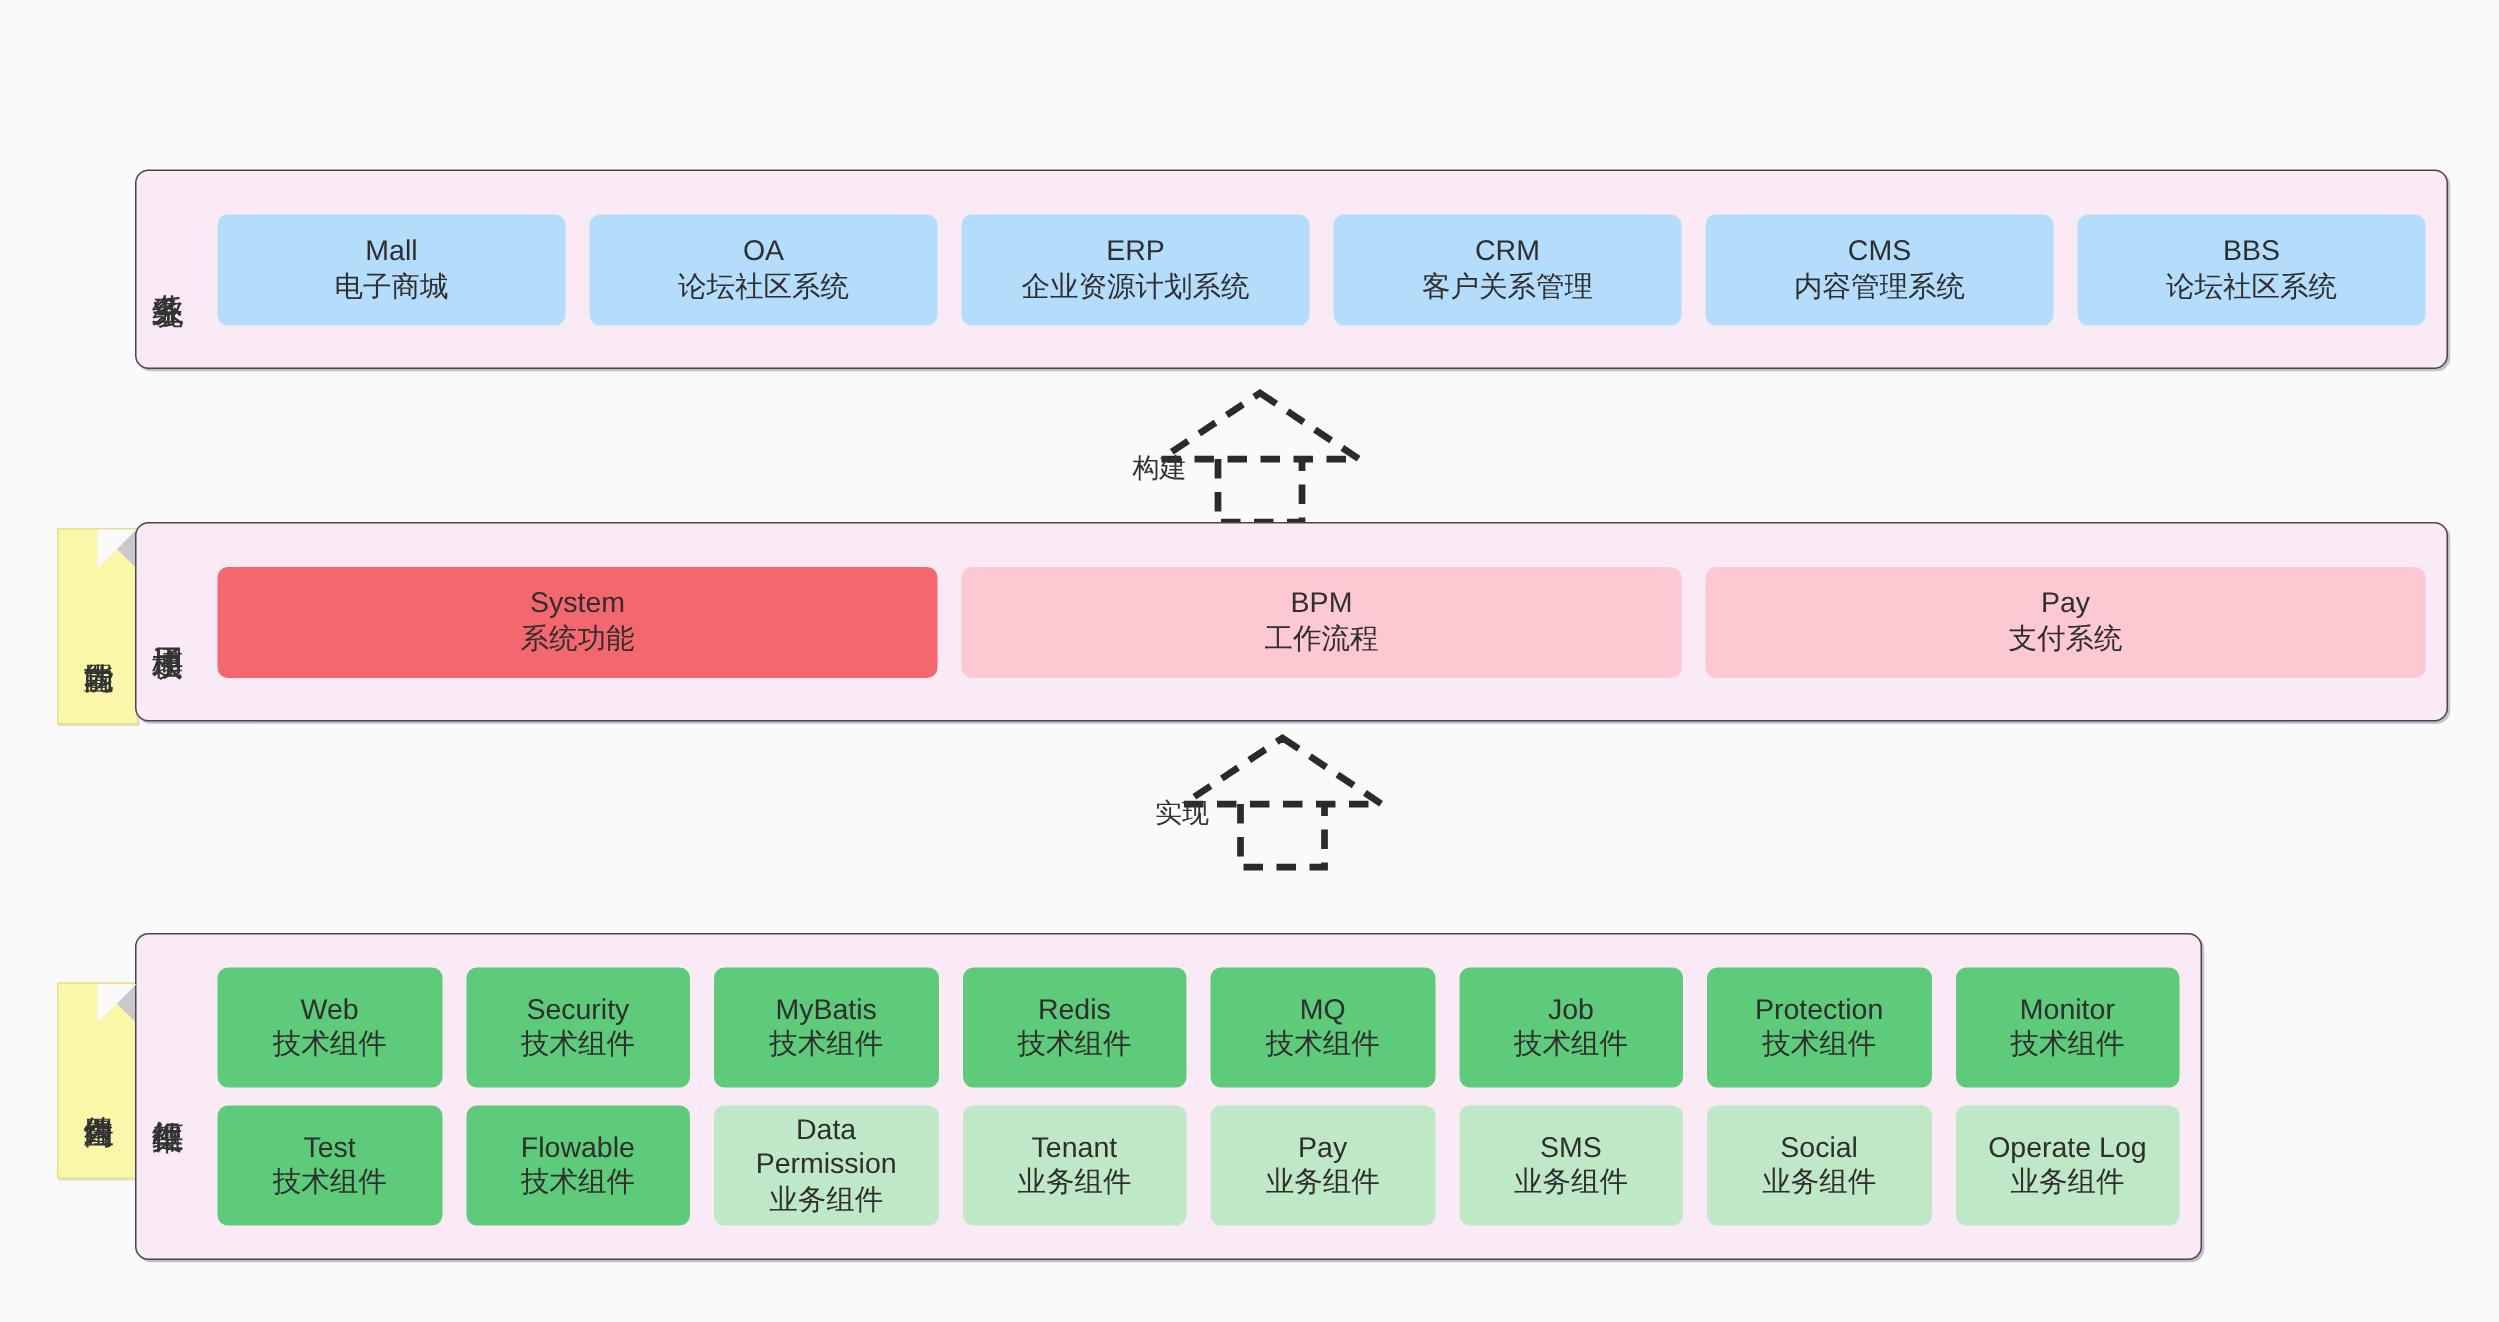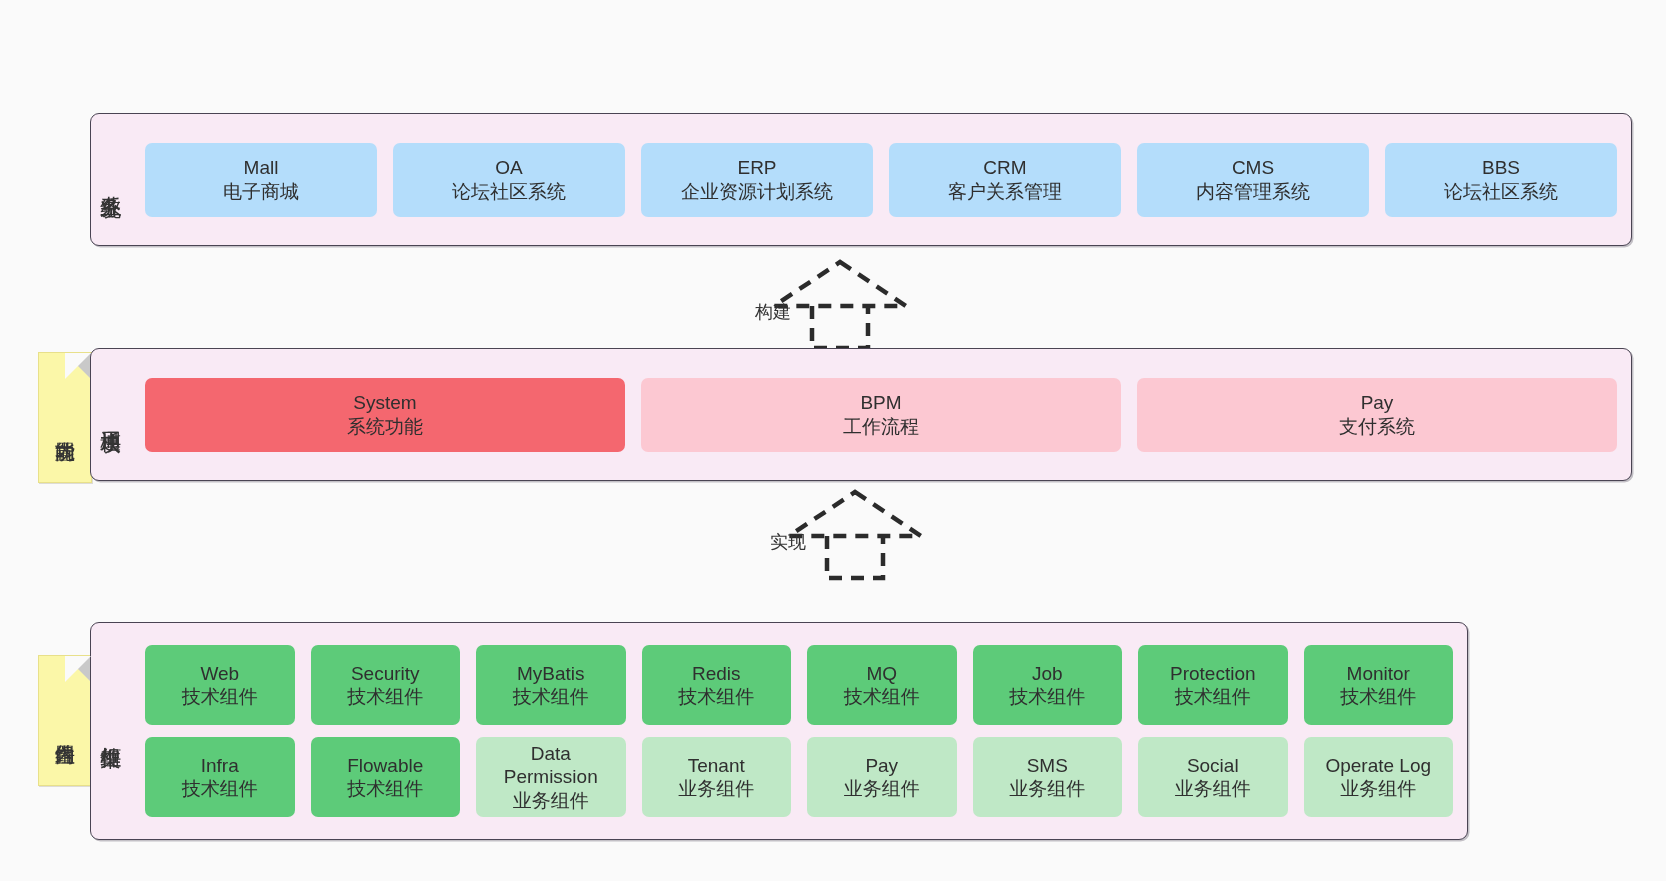--- a/index.html
+++ b/index.html
@@ -280,21 +280,21 @@
           <span class="t-cn">技术组件</span>
         </div>
         <div class="card c-green">
           <span class="t-en">Monitor</span>
           <span class="t-cn">技术组件</span>
         </div>
       </div>
 
       <div class="row">
         <div class="card c-green">
-          <span class="t-en">Infra</span>
+          <span class="t-en">Test</span>
           <span class="t-cn">技术组件</span>
         </div>
         <div class="card c-green">
           <span class="t-en">Flowable</span>
           <span class="t-cn">技术组件</span>
         </div>
         <div class="card c-lightgreen">
           <span class="t-en">Data Permission</span>
           <span class="t-cn">业务组件</span>
         </div>

